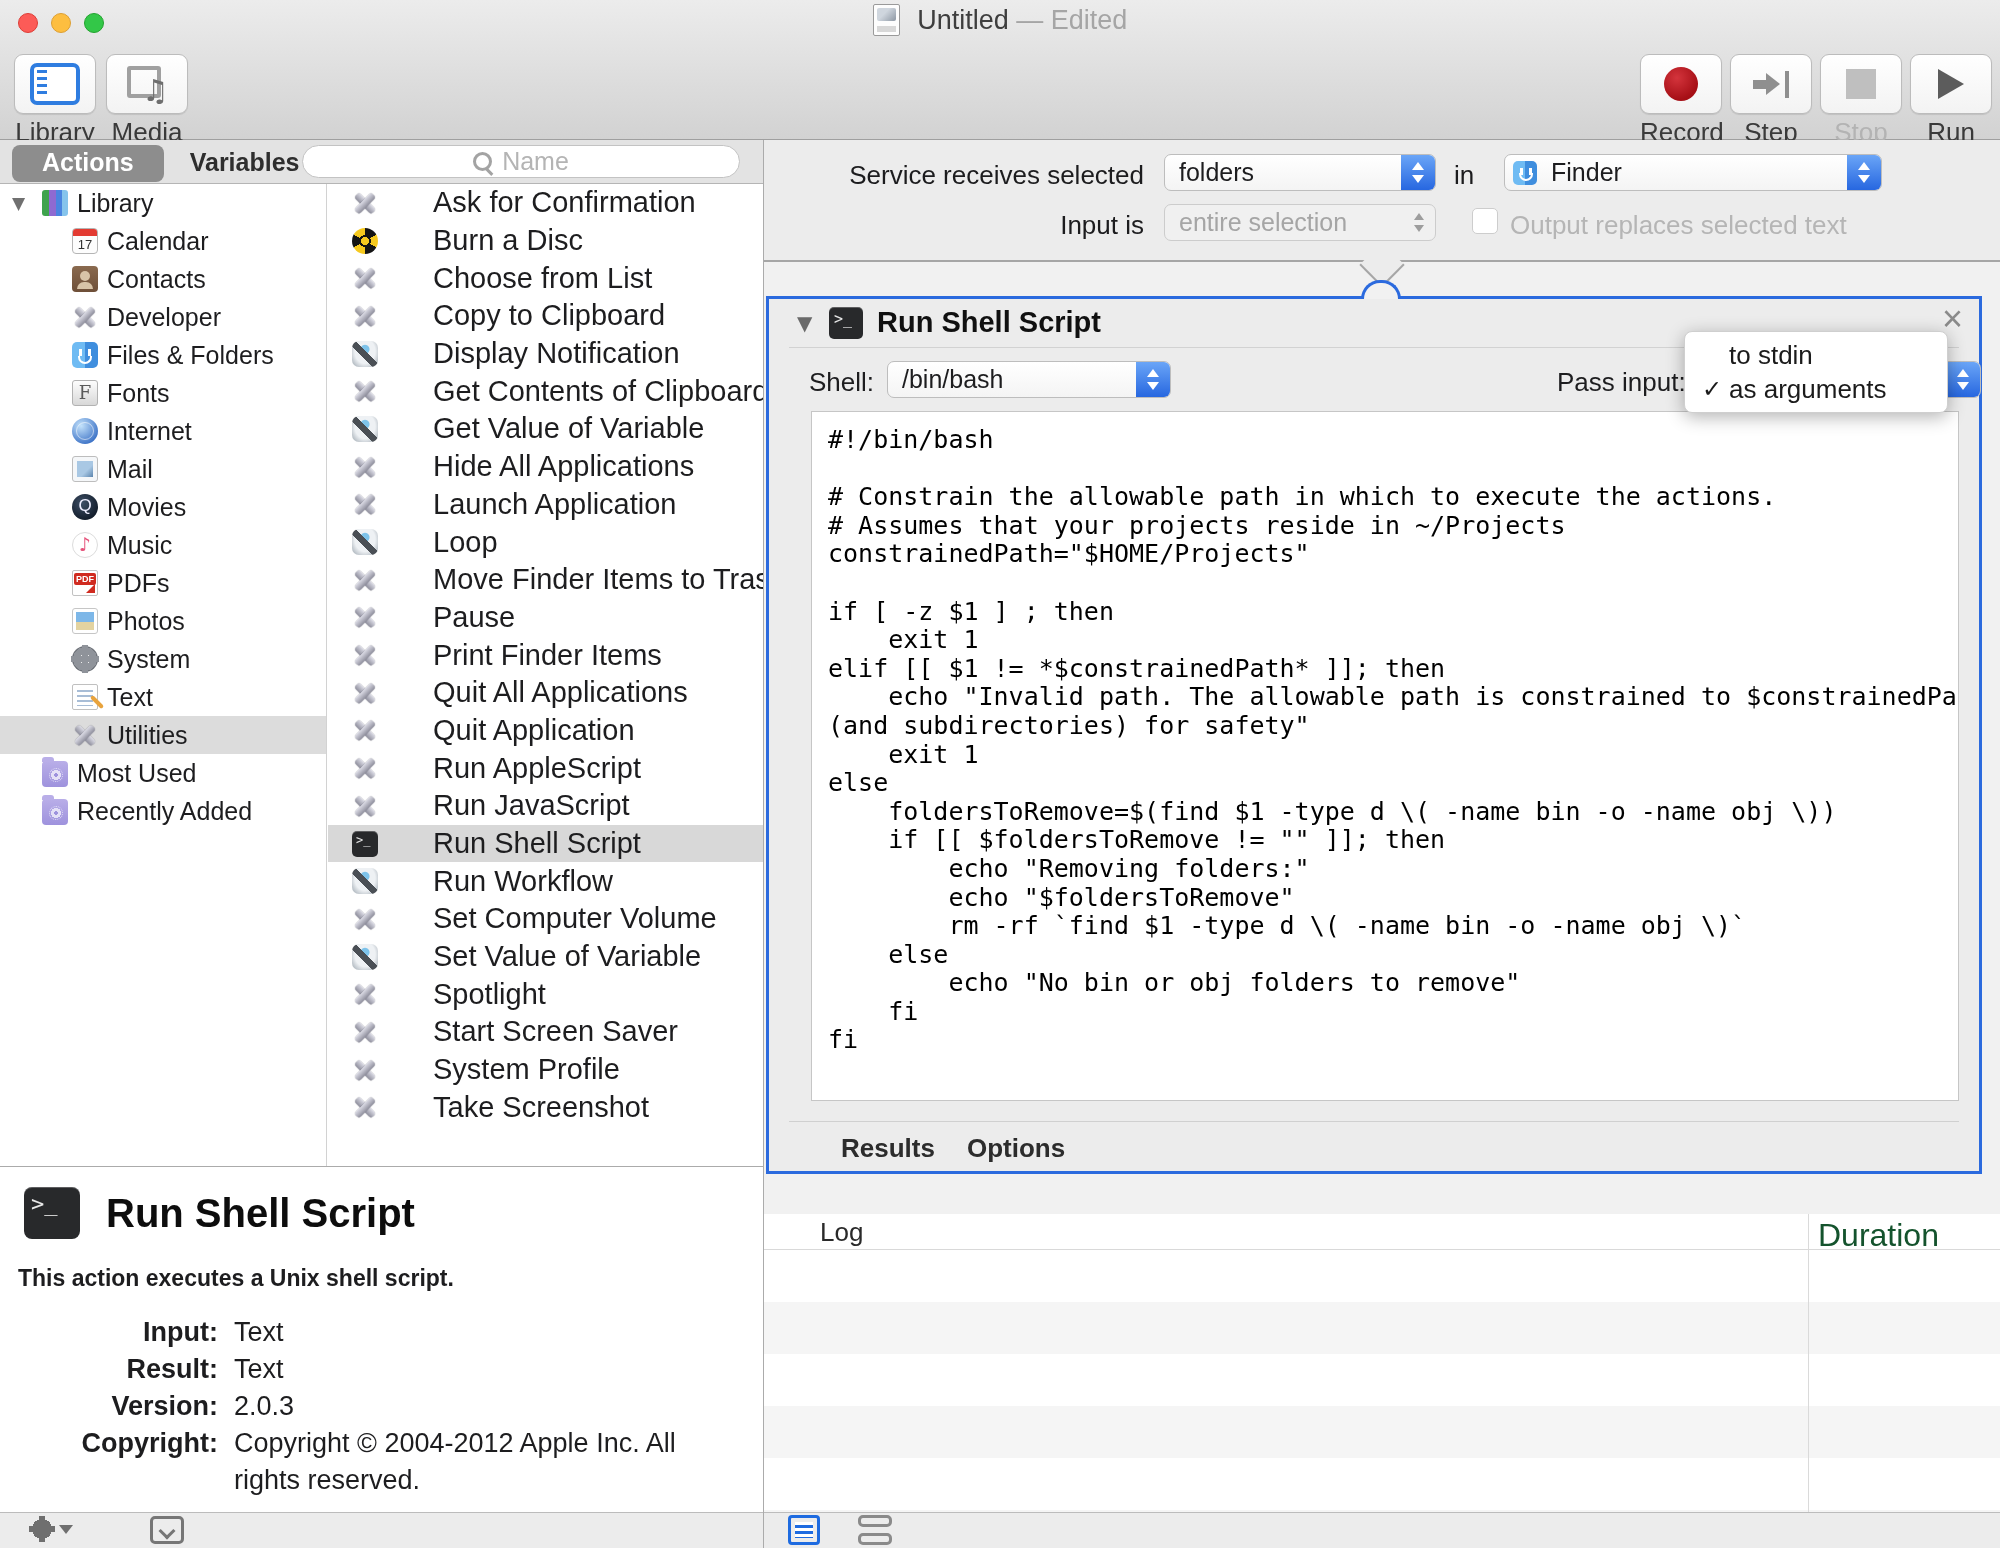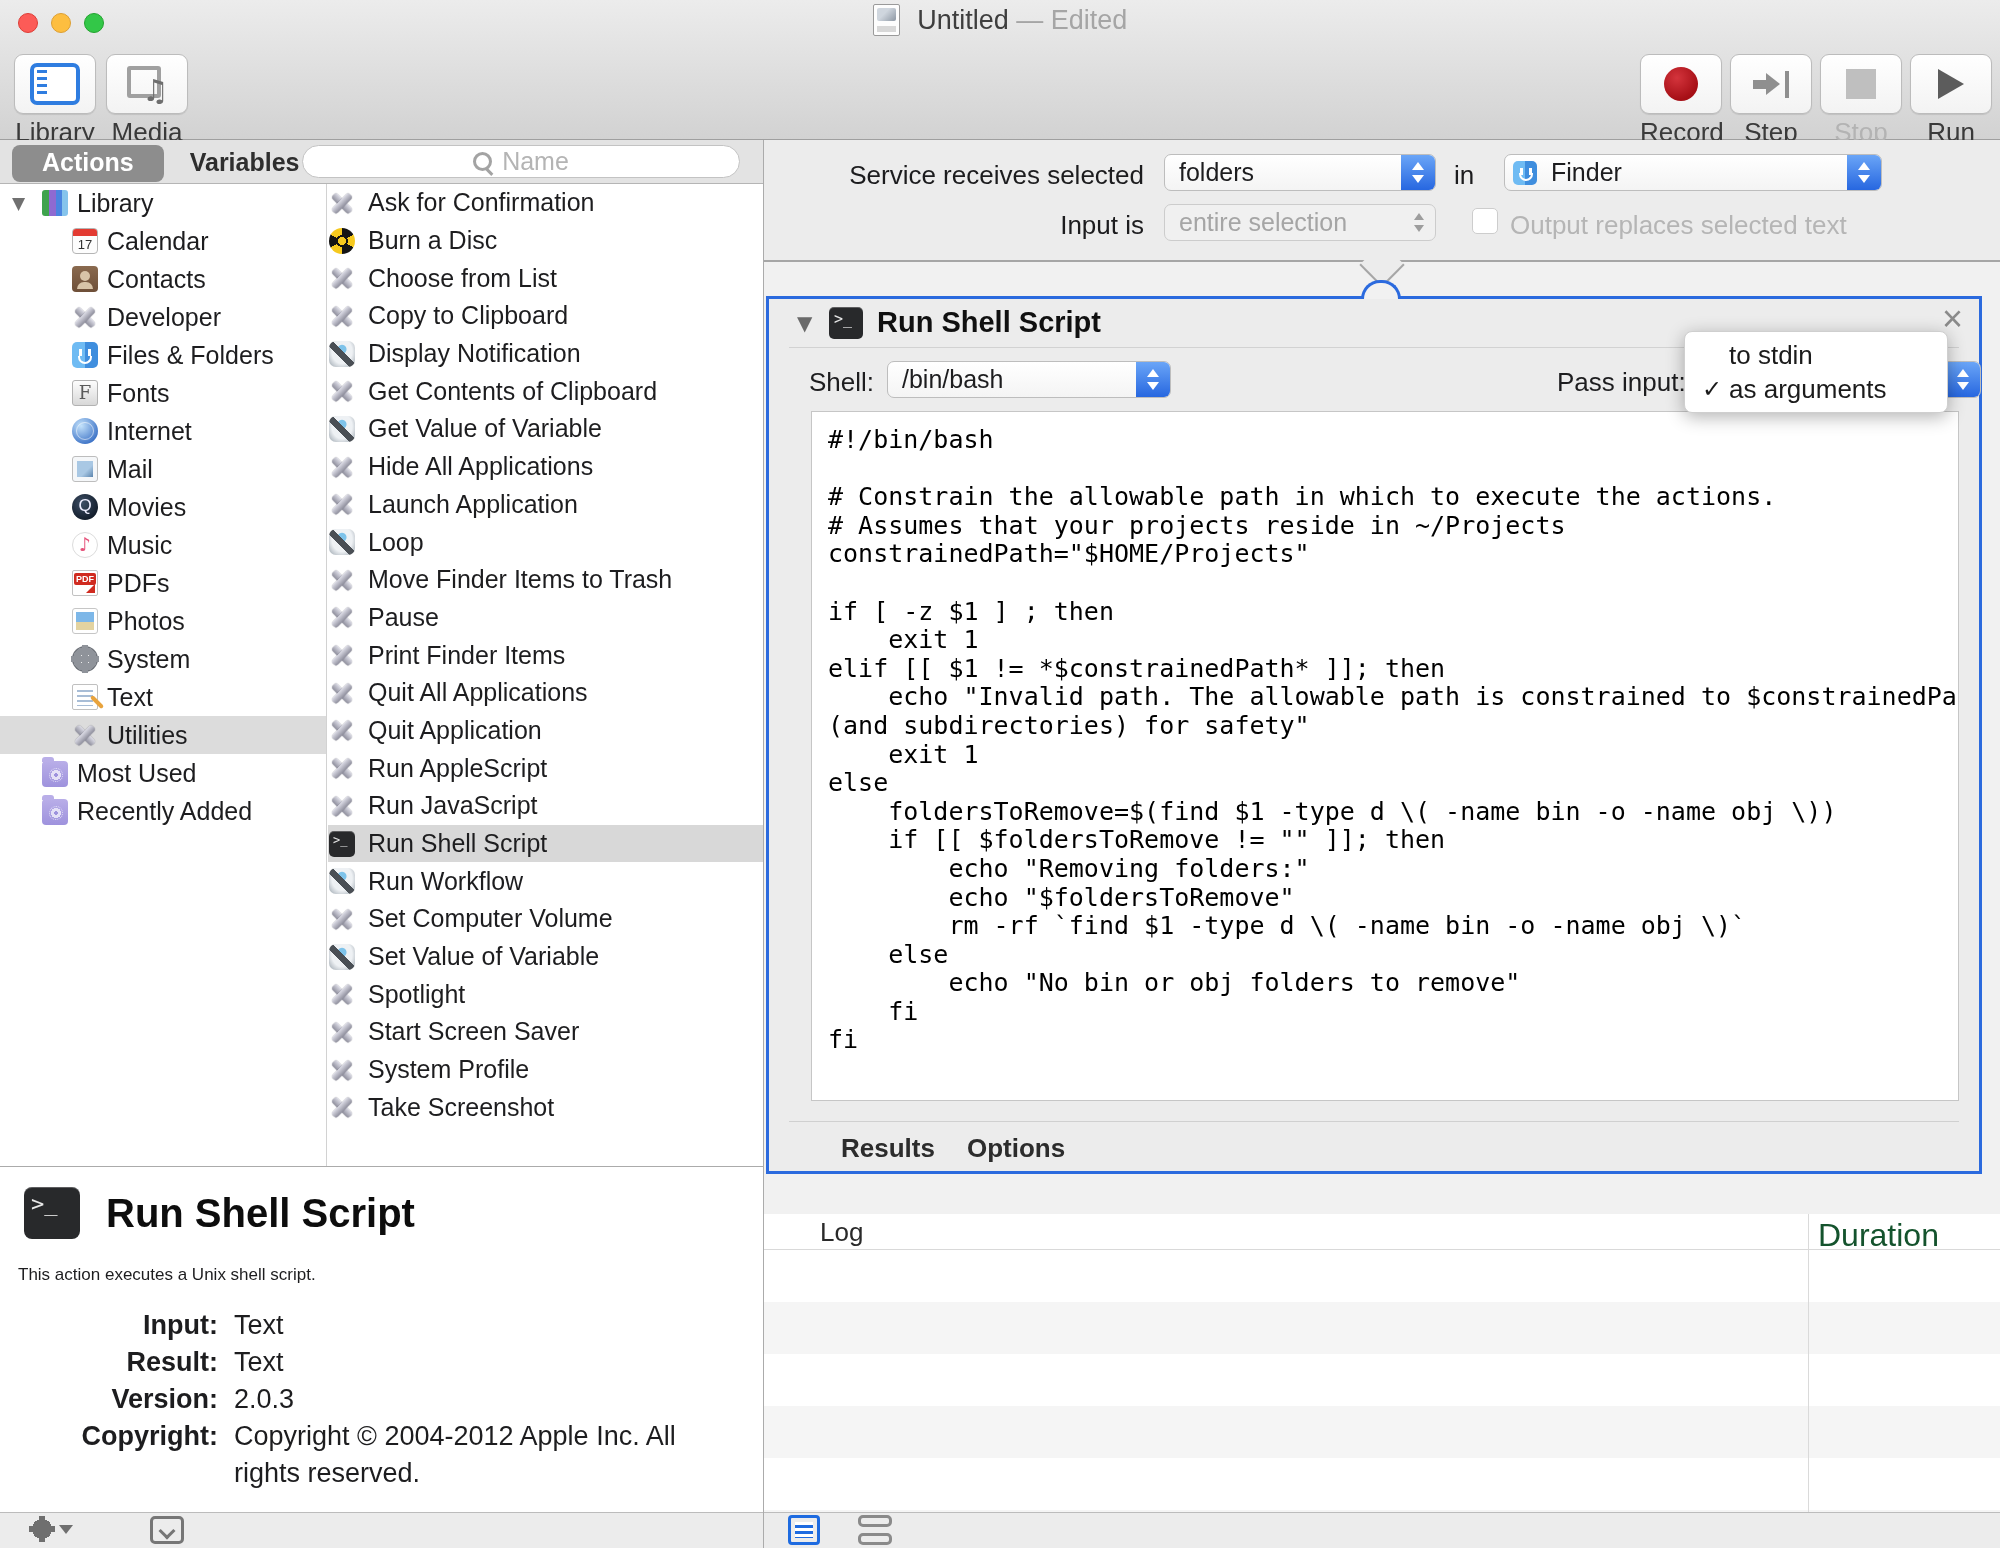--- a/index.html
+++ b/index.html
@@ -53,21 +53,21 @@
   
   .sidebar{position:absolute;left:0;top:184px;width:327px;height:982px;background:#fff;
            border-right:1px solid #d2d2d2;box-sizing:border-box;overflow:hidden;}
   .tree-row{display:flex;align-items:center;height:38px;font-size:25px;padding-left:12px;}
   .tree-row.lvl1{padding-left:42px;}
   .tree-row.selected{background:#dcdcdc;}
   .tree-row .disclosure{width:30px;font-size:17px;color:#707070;font-family:"DejaVu Sans",sans-serif;}
   .tree-row .lbl{margin-left:9px;white-space:nowrap;}
   
   .alist{position:absolute;left:328px;top:184px;width:435px;height:982px;background:#fff;overflow:hidden;}
-  .act-row{display:flex;align-items:center;height:37.7px;padding-left:1px;font-size:25px;}
+  .act-row{display:flex;align-items:center;height:37.7px;padding-left:24px;font-size:29px;gap:42px;}
   .act-row.selected{background:#d8d8d8;}
   .act-row .lbl{margin-left:13px;white-space:nowrap;}
   
   .ic{width:26px;height:26px;display:block;position:relative;flex:none;box-sizing:border-box;}
   .ic-books{border-radius:3px;background:linear-gradient(90deg,#3fa34d 0 26%,#8e6ad1 26% 52%,#4a84e0 52% 78%,#86c4ec 78%);}
   .ic-calendar{background:#fdfdfd;border:1px solid #b5b5b5;border-radius:4px;}
   .ic-calendar::before{content:"";position:absolute;left:0;top:0;right:0;height:7px;background:#e33b32;border-radius:3px 3px 0 0;}
   .ic-calendar::after{content:"17";position:absolute;left:0;right:0;top:8px;text-align:center;font-size:13px;color:#333;}
   .ic-contacts{background:linear-gradient(#8a6a4f,#6e4f38);border-radius:4px;}
   .ic-contacts::before{content:"";position:absolute;left:8px;top:5px;width:10px;height:10px;border-radius:50%;background:#d8c4a8;}
@@ -175,21 +175,21 @@
   .log-head .h2{position:absolute;left:1054px;top:3px;font-size:32px;color:#14532d;}
   .log-vsep{position:absolute;left:1044px;top:0;width:1px;height:298px;background:#dadada;}
   .log-body{height:262px;background:repeating-linear-gradient(180deg,#ffffff 0 52px,#f5f5f5 52px 104px);}
   
   .desc{position:absolute;left:0;top:1166px;width:763px;height:346px;background:#fff;
         border-top:1px solid #ababab;box-sizing:border-box;overflow:hidden;}
   .desc-head{display:flex;align-items:center;gap:26px;margin:20px 0 0 24px;}
   .desc-ico{width:56px;height:52px;border-radius:8px;}
   .desc-ico::before{font-size:22px;left:7px;top:4px;}
   .desc-title{font-size:40px;font-weight:bold;color:#0d0d0d;}
-  .desc-text{margin:26px 0 0 18px;font-size:17px;}
+  .desc-text{margin:26px 0 0 18px;font-size:23px;font-weight:bold;}
   .fields{margin-top:22px;}
   .field{display:flex;font-size:27px;line-height:37px;}
   .flabel{width:218px;text-align:right;font-weight:bold;padding-right:16px;flex:none;}
   .fvalue{width:490px;}
   
   .bbar{position:absolute;left:0;top:1512px;width:2000px;height:36px;background:#ececec;
         border-top:1px solid #bcbcbc;box-sizing:border-box;}
   .gearbtn{position:absolute;left:30px;top:4px;display:flex;align-items:center;gap:5px;}
   .gear-g{width:24px;height:24px;border-radius:50%;background:radial-gradient(circle,#ececec 0 4px,#6f6f6f 4px 10px,transparent 10px);position:relative;}
   .gear-g::before{content:"";position:absolute;left:9px;top:-1px;width:6px;height:26px;background:#6f6f6f;}

